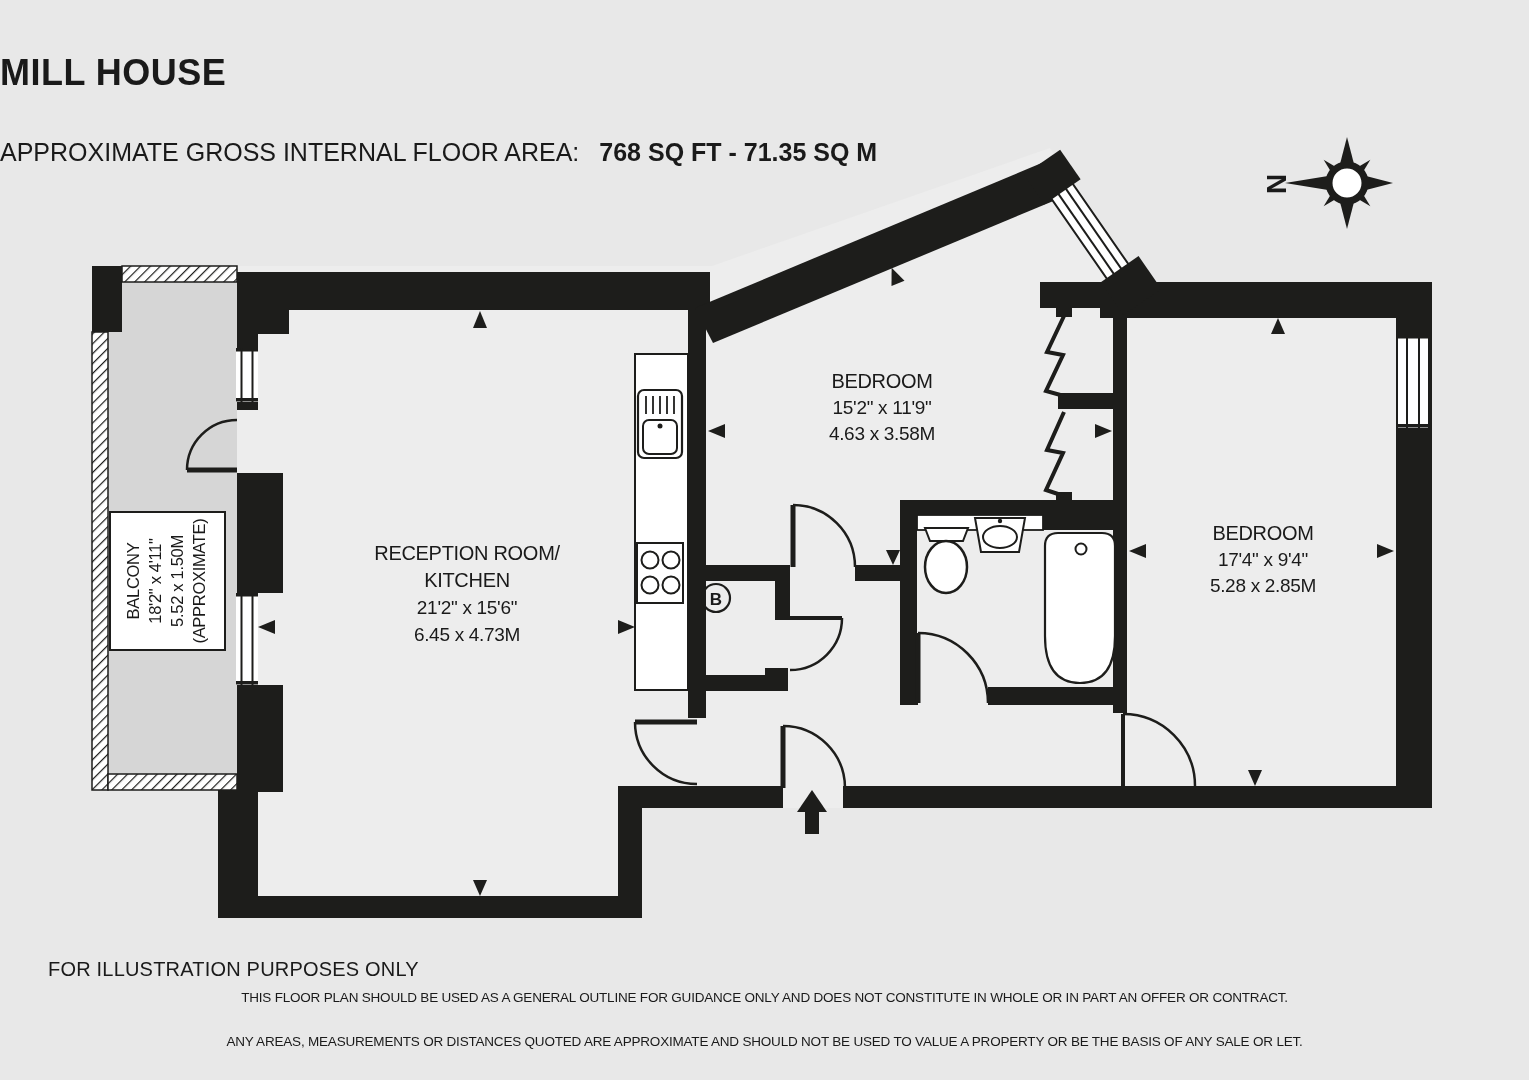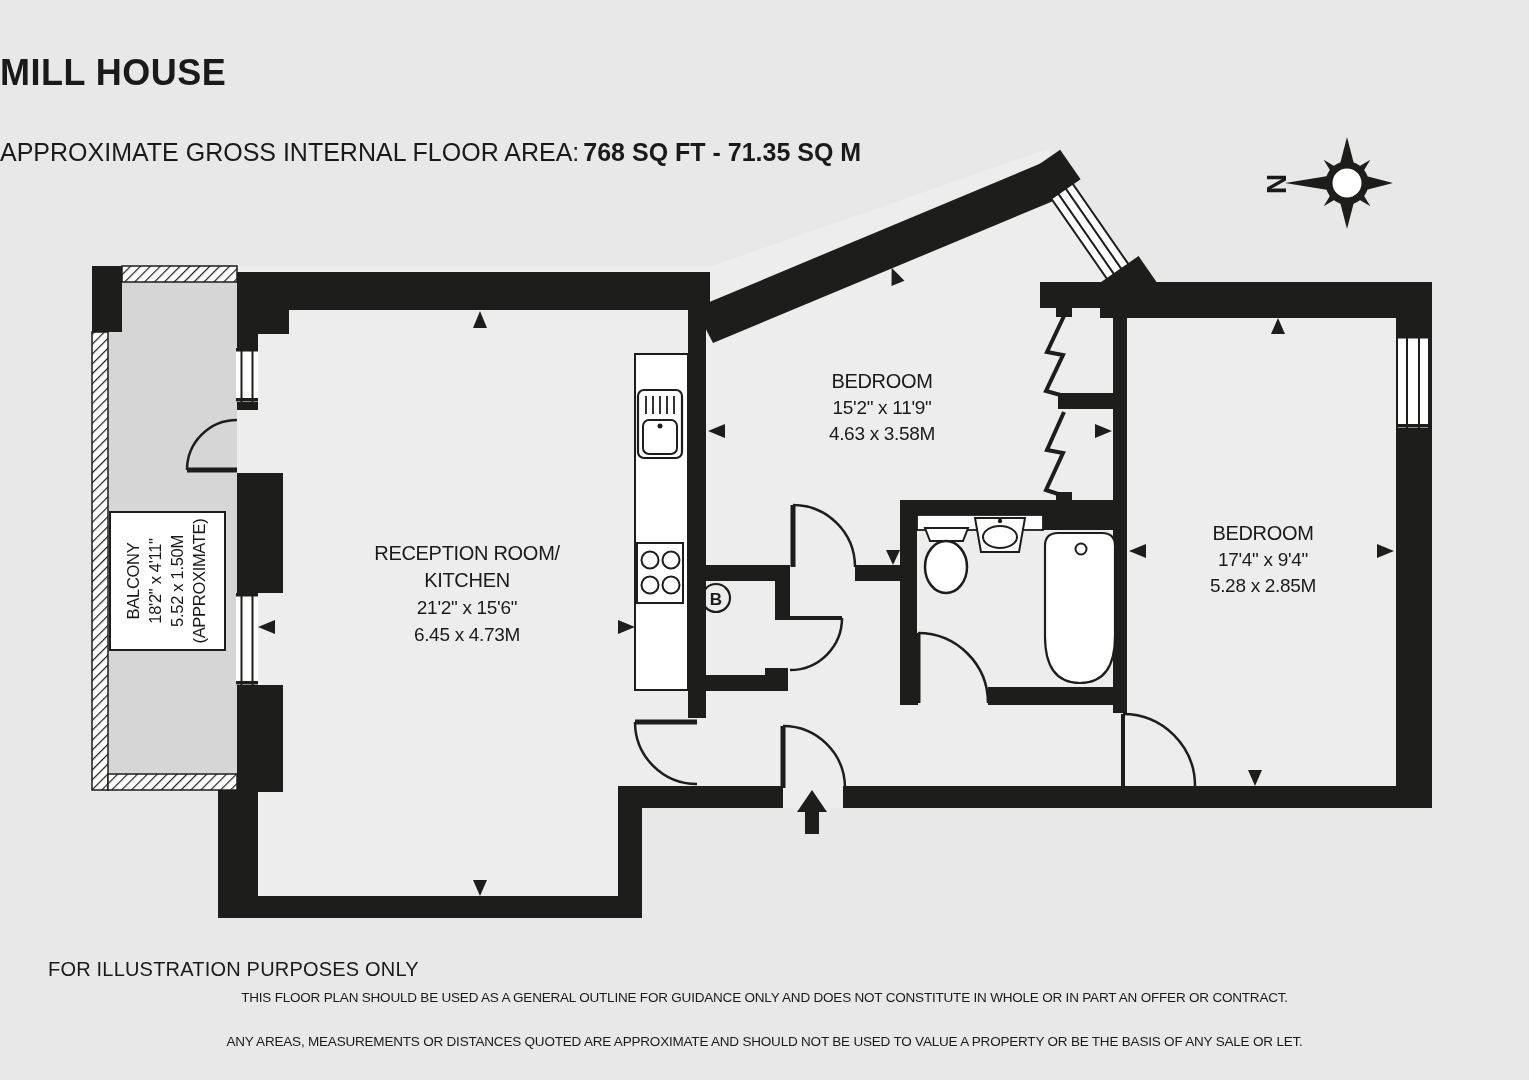--- a/index.html
+++ b/index.html
@@ -2,21 +2,21 @@
 <html><head>
 <meta charset="utf-8">
 <style>
   html,body{margin:0;padding:0;background:#e8e8e8;}
   #canvas{position:relative;width:1529px;height:1080px;background:#e8e8e8;overflow:hidden;
           font-family:"Liberation Sans",sans-serif;color:#1a1a1a;}
   #plan-svg{position:absolute;left:0;top:0;}
   .hdr{position:absolute;left:0;width:100%;}
   #title{top:52px;font-size:36px;font-weight:bold;letter-spacing:.5px;}
   #subtitle{top:138px;font-size:25px;}
-  #subtitle .val{font-weight:bold;margin-left:4px;}
+  #subtitle .val{font-weight:bold;margin-left:20px;}
   #notice{top:958px;font-size:20px;letter-spacing:.2px;padding-left:48px;}
   .disc{position:absolute;left:0;width:100%;text-align:center;font-size:13.5px;letter-spacing:-.2px;}
   #disc1{top:990px;} #disc2{top:1012px;} #disc3{top:1034px;}
   svg text{font-family:"Liberation Sans",sans-serif;fill:#1a1a1a;}
   .roomname{font-size:20px;letter-spacing:-.3px;}
   .roomdim{font-size:19px;letter-spacing:-.3px;}
   .balctxt{font-size:16.5px;letter-spacing:-.3px;}
 </style>
 </head>
 <body>

